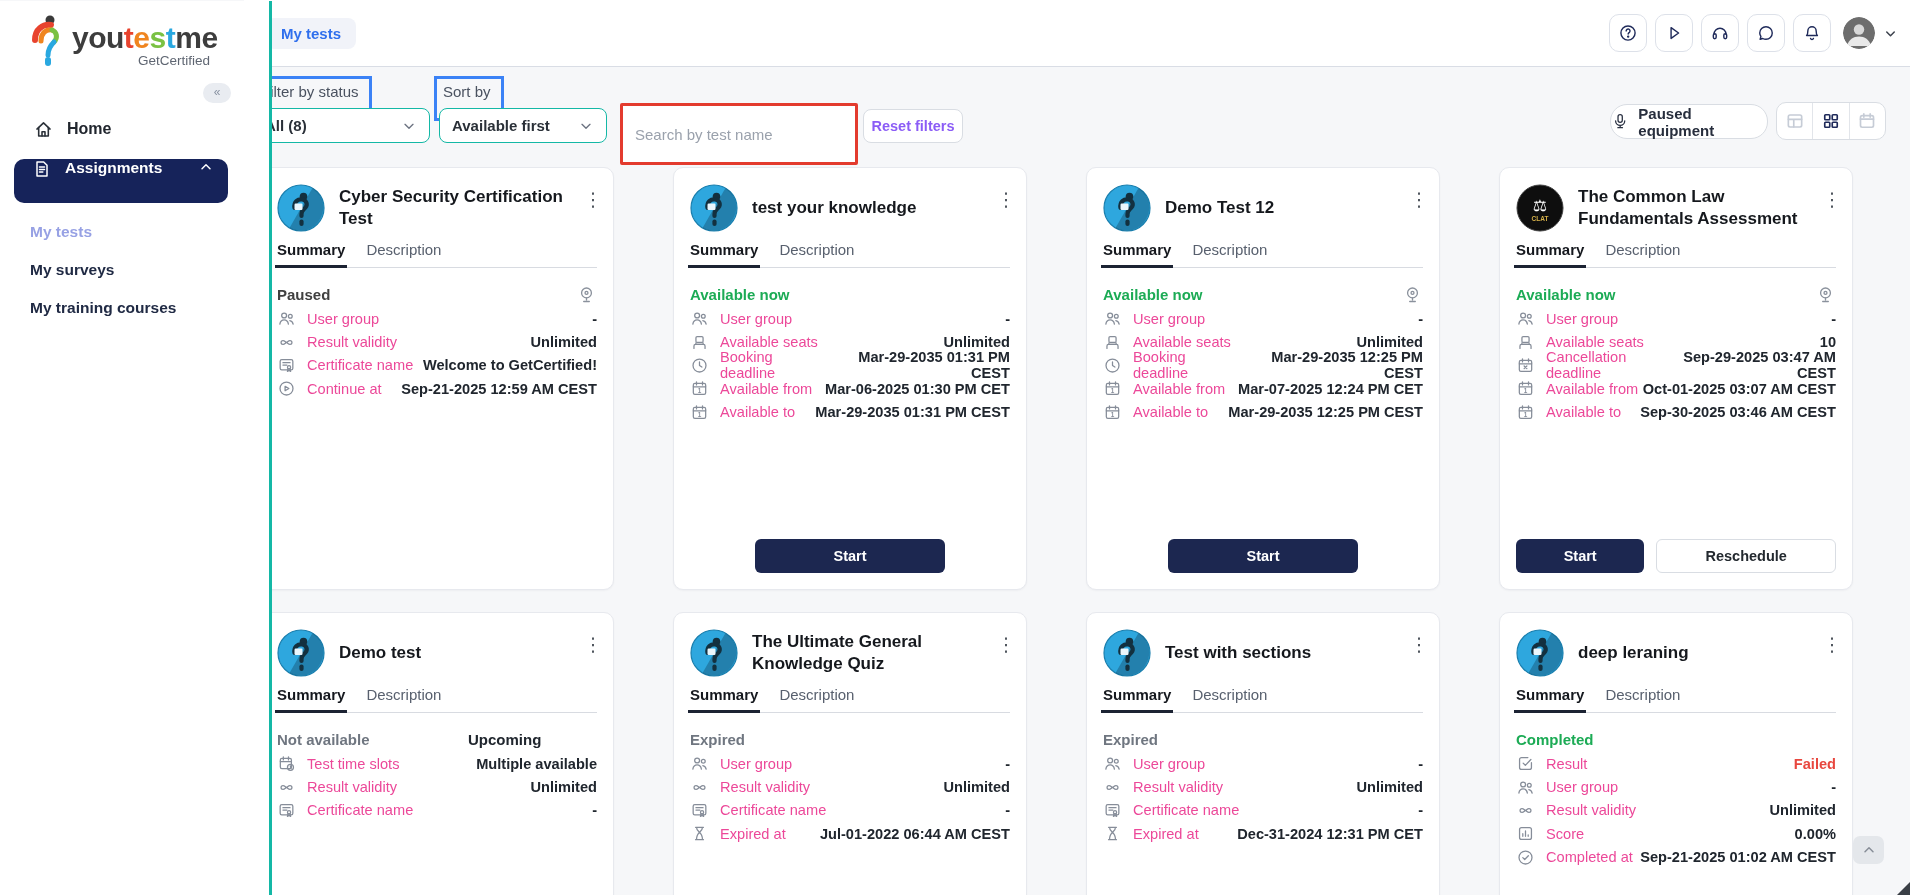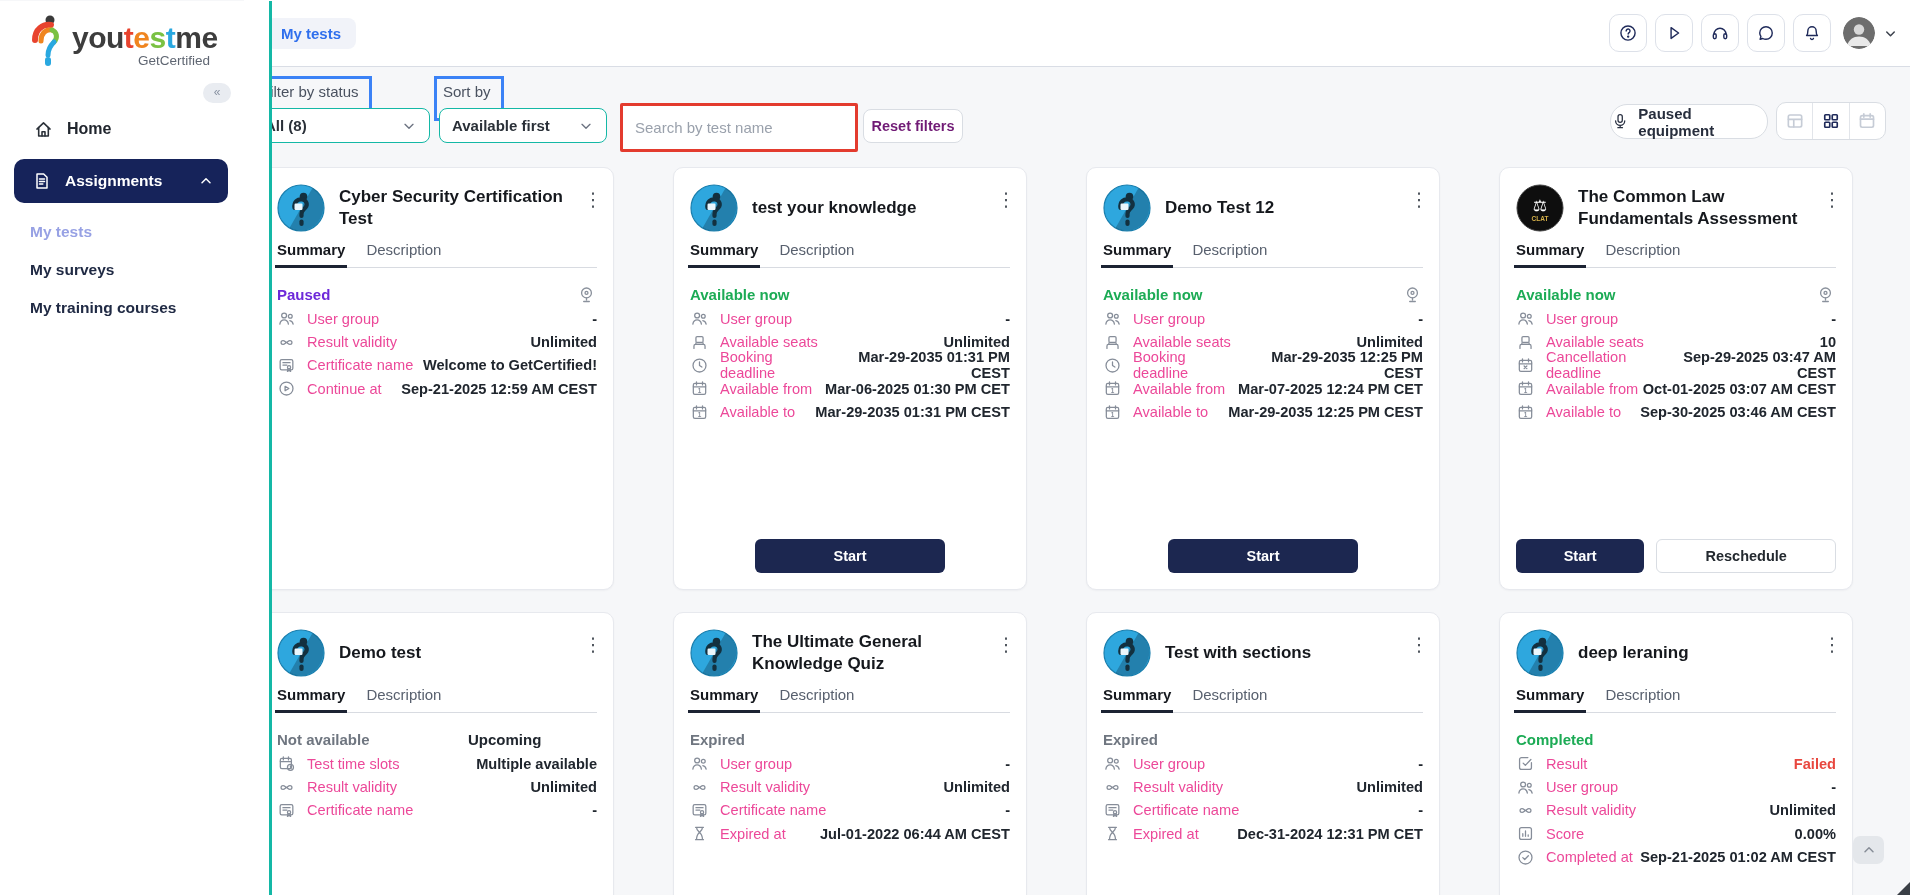--- a/index.html
+++ b/index.html
@@ -8,21 +8,21 @@
 
   
   .sidebar { position:absolute; left:0; top:1px; width:272px; height:895px; background:#fff; border-right:3px solid #14b8a6; z-index:20; }
   .logo-wrap { position:absolute; left:28px; top:14px; display:flex; align-items:flex-start; }
   .logo-mark { width:38px; height:52px; }
   .logo-text { font-size:30px; font-weight:700; letter-spacing:-0.5px; margin-left:6px; line-height:1.1; margin-top:6px;}
   .logo-sub { position:absolute; left:60px; top:52px; width:150px; text-align:right; font-size:13.5px; color:#5f6672; }
   .collapse-btn { position:absolute; left:203px; top:82px; width:28px; height:20px; border-radius:10px; background:#e9ecf1; color:#8a93a3; font-size:12px; text-align:center; line-height:19px; cursor:pointer; }
   .nav-item { position:absolute; left:0; display:flex; align-items:center; padding-left:33px; height:40px; width:244px; font-size:16px; font-weight:600; color:#21262e; cursor:pointer; }
   .nav-item .nico { width:21px; height:21px; margin-right:13px; color:#2a3038; flex:0 0 auto;}
-  .nav-pill { position:absolute; left:14px; top:158px; width:214px; height:44px; background:#16235a; border-radius:10px; color:#fff; display:flex; align-items:center; padding-left:18px; font-size:15.5px; font-weight:700; cursor:pointer; }
+  .nav-pill { position:absolute; left:14px; top:158px; width:214px; height:44px; background:#16235a; border-radius:10px; color:#fff; display:flex; align-items:flex-start; padding-left:18px; font-size:15.5px; font-weight:700; cursor:pointer; }
   .nav-pill .nico { width:20px; height:20px; margin-right:13px; color:#fff; }
   .nav-pill .chev { margin-left:auto; margin-right:14px; width:16px; height:16px; color:#fff; }
   .sub-item { position:absolute; left:30px; height:22px; font-size:15.5px; font-weight:600; color:#202a44; cursor:pointer; }
   .sub-item.active { color:#97a1e4; }
 
   
   .topbar { position:absolute; left:244px; top:0; right:0; height:67px; background:#fff; border-bottom:1px solid #d9dde5; z-index:15; }
   .crumb { position:absolute; left:22px; top:18px; height:31px; padding:0 15px; background:#f1f3f9; border-radius:8px; color:#2f6fed; font-size:15px; font-weight:600; line-height:31px; cursor:pointer; }
   .tb-right { position:absolute; right:12px; top:14px; display:flex; align-items:center; gap:8px; }
   .icon-btn { width:38px; height:38px; border:1px solid #dde1e9; border-radius:10px; display:flex; align-items:center; justify-content:center; color:#1f2a5a; background:#fff; cursor:pointer; }
@@ -30,21 +30,21 @@
   .tb-chev { width:15px; height:15px; color:#3c424d; cursor:pointer; }
 
   
   .content { position:absolute; left:244px; top:67px; right:0; bottom:0; }
   .anno { position:absolute; border:3px solid #3b82f6; padding:4px 10px 18px 6px; font-size:15px; color:#4a5260; background:transparent; }
   .select { position:absolute; height:35px; background:#fff; border:1px solid #14b8a6; border-radius:8px; display:flex; align-items:center; padding:0 12px; font-size:15px; font-weight:600; color:#2a3038; cursor:pointer; }
   .select .chev { margin-left:auto; width:16px; height:16px; color:#6b7280; }
   .anno-box { position:absolute; border:3px solid #e33b2e; background:#fff; border-radius:2px; }
   .anno-box input { width:100%; height:100%; border:none; outline:none; background:#fff; padding:0 12px; font-size:15px; font-family:"Liberation Sans",sans-serif; color:#2a3038; }
   .anno-box input::placeholder { color:#9aa1ac; }
-  .btn-plain { position:absolute; height:34px; background:#fff; border:1px solid #d9dde3; border-radius:8px; font-size:14.5px; font-weight:600; color:#701a75; display:flex; align-items:center; justify-content:center; cursor:pointer; }
+  .btn-plain { position:absolute; height:34px; background:#fff; border:1px solid #d9dde3; border-radius:8px; font-size:14.5px; font-weight:600; color:#8b5cf6; display:flex; align-items:center; justify-content:center; cursor:pointer; }
   .check-equip { position:absolute; left:1366px; top:37px; width:158px; height:35px; border:1px solid #d9dde3; background:#fff; border-radius:17px; display:flex; align-items:center; justify-content:center; gap:9px; font-size:15px; font-weight:600; color:#272e3d; cursor:pointer; }
   .check-equip .ic { width:19px; height:19px; color:#2a3142; }
   .view-toggle { position:absolute; left:1532px; top:35px; width:110px; height:38px; background:#fff; border:1px solid #d9dde3; border-radius:10px; display:flex; overflow:hidden; }
   .vt-cell { flex:1; display:flex; align-items:center; justify-content:center; color:#c6ccd6; cursor:pointer; }
   .vt-cell + .vt-cell { border-left:1px solid #e2e5ea; }
   .vt-cell.active { color:#1f2a5a; }
 
   
   .grid { position:absolute; left:16px; top:100px; display:grid; grid-template-columns:repeat(4, 398px); grid-auto-rows:auto; column-gap:15px; row-gap:22px; }
   .card { width:354px; background:#fff; border:1px solid #e7e9ee; border-radius:10px; position:relative; padding:0 16px; box-shadow:0 1px 2px rgba(25,35,60,.04); }
@@ -200,21 +200,21 @@
 
   <div class="select" style="left:195px; top:41px; width:168px;">
     <span>Available first</span>
     <span class="chev">
       <svg viewBox="0 0 24 24" fill="none" stroke="currentColor" stroke-width="2" stroke-linecap="round" stroke-linejoin="round">
           <path d="M6 9.5l6 6 6-6"></path>
         </svg>
     </span>
   </div>
 
-  <div class="anno-box" style="left:376px; top:36px; width:238px; height:49px;">
+  <div class="anno-box" style="left:376px; top:36px; width:238px; height:62px;">
     <input type="text" placeholder="Search by test name" style="">
   </div>
 
   <div class="btn-plain" style="left:619px; top:42px; width:100px;">Reset filters</div>
 
   <div class="check-equip">
     <span class="ic">
       <svg viewBox="0 0 24 24" fill="none" stroke="currentColor" stroke-width="1.7" stroke-linecap="round" stroke-linejoin="round">
           <rect x="9.2" y="3.5" width="5.6" height="10" rx="2.8"></rect>
           <path d="M6 11.5a6 6 0 0012 0M12 17.5v3M9 20.5h6"></path>
@@ -264,21 +264,21 @@
               <path d="M24.5 37.5v2.5" stroke="#13303f" stroke-width="4.2" stroke-linecap="round"></path>
             </svg></span>
           <div class="card-title">Cyber Security Certification Test</div>
         </div>
         <div class="kebab">⋮</div>
         <div class="tabs">
           <span class="tab active">Summary</span>
           <span class="tab">Description</span>
         </div>
         <div class="status-row">
-          <span class="status-text" style="color: #6d28d9;">Paused</span>
+          <span class="status-text" style="color: #404040;">Paused</span>
           <span class="webcam"><svg width="21" height="21" viewBox="0 0 24 24" fill="none" stroke="currentColor" stroke-width="1.5" stroke-linecap="round" stroke-linejoin="round">
               <circle cx="12" cy="10.2" r="5.6"></circle>
               <circle cx="12" cy="10.2" r="1.7"></circle>
               <path d="M12 15.8v2.4M8.8 20h6.4"></path>
             </svg></span>
         </div>
         <div class="rows">
           <div class="crow">
             <span class="ric"><svg width="19" height="19" viewBox="0 0 24 24" fill="none" stroke="currentColor" stroke-width="1.6" stroke-linecap="round" stroke-linejoin="round">
                 <circle cx="9" cy="8.2" r="3.1"></circle>

